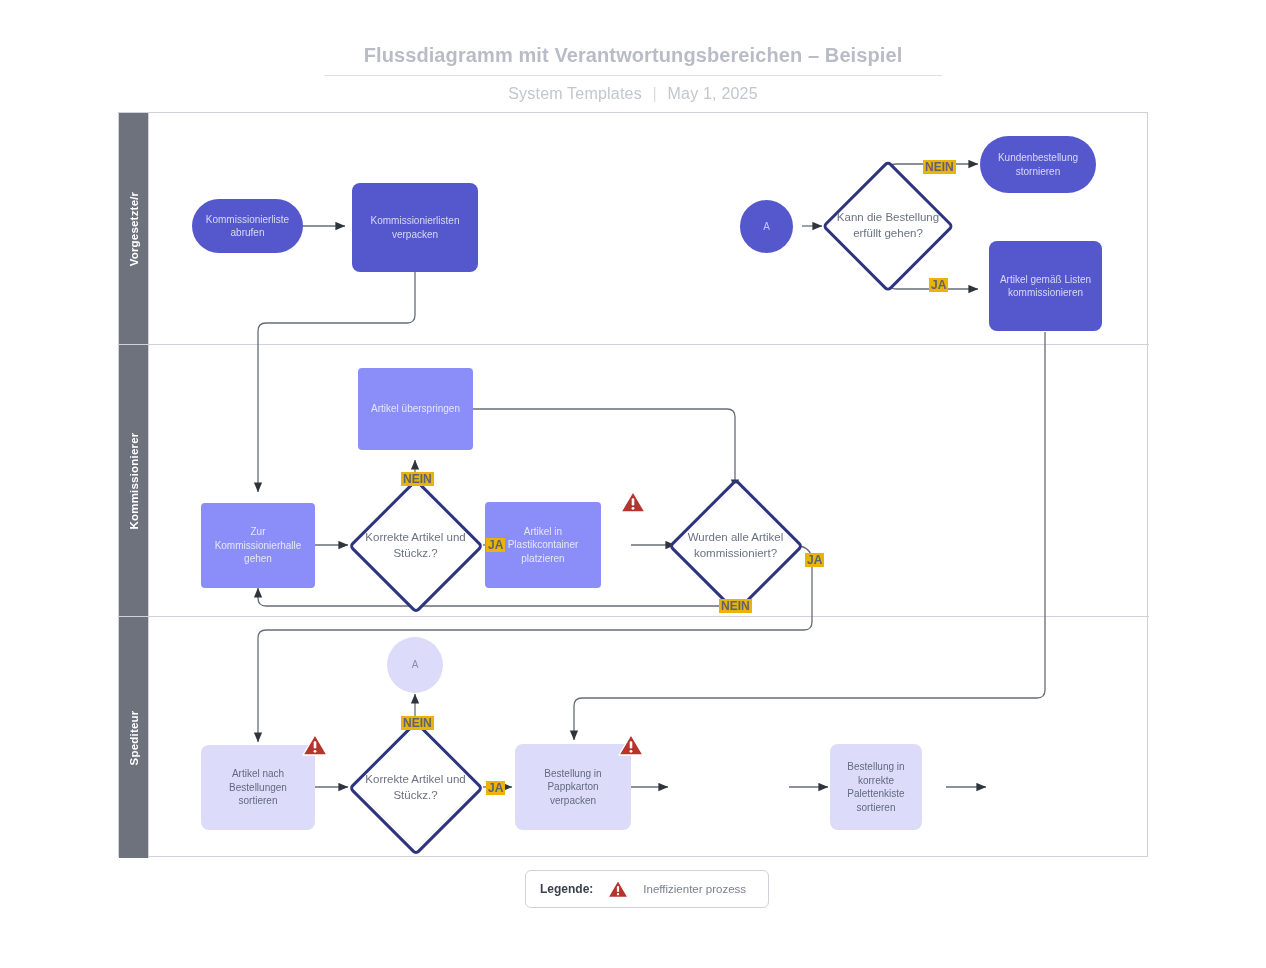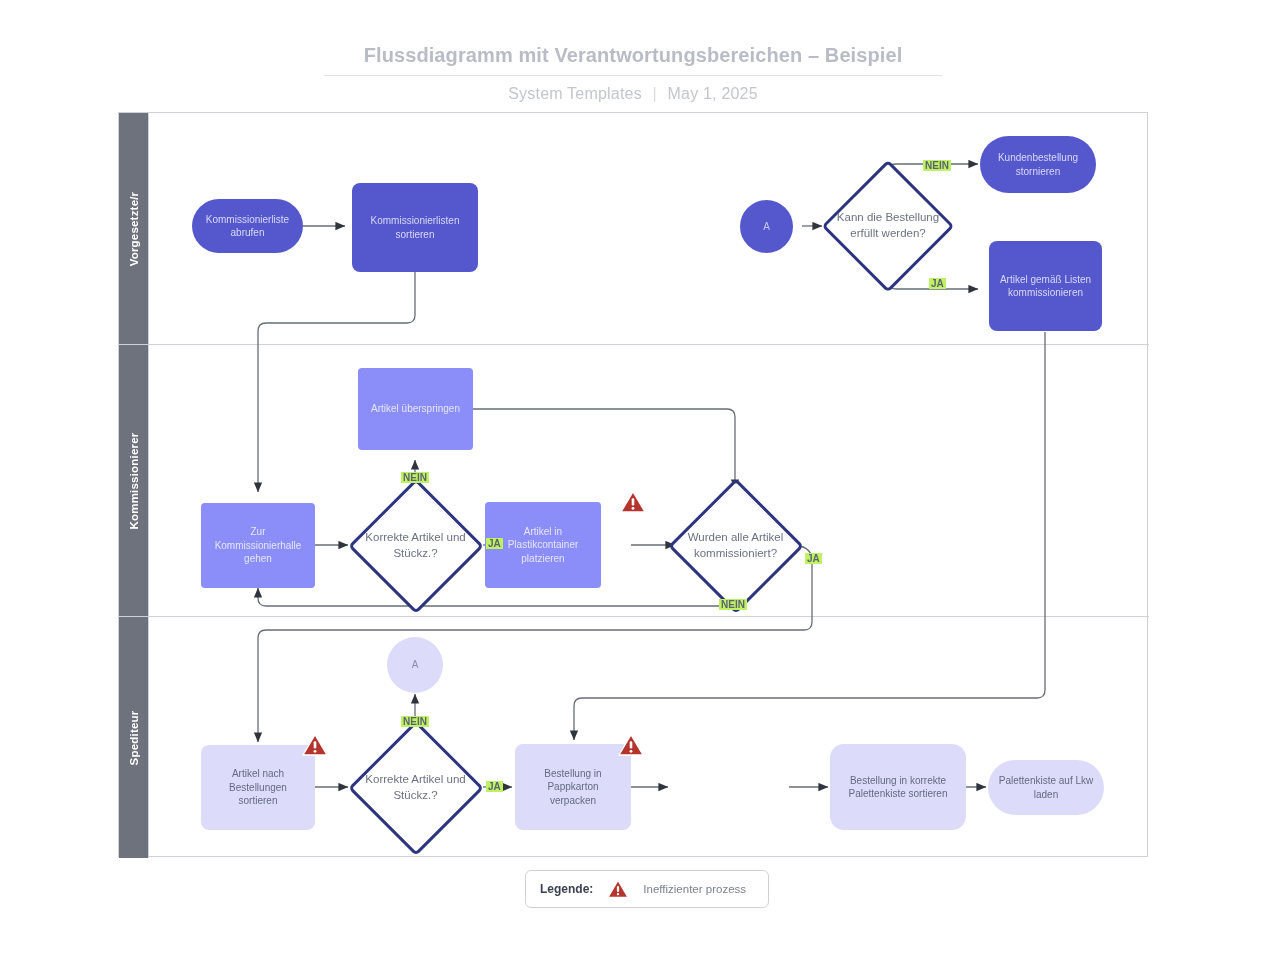--- a/index.html
+++ b/index.html
@@ -104,23 +104,23 @@
   .diamond .dtext {
     position: relative; z-index: 2;
     text-align: center;
     font-size: 11.5px; line-height: 1.35;
     color: #6a7183;
   }
 
   
   .elabel {
     position: absolute;
-    font-size: 10px; font-weight: bold;
+    font-size: 12px; font-weight: bold;
     color: #5d636f;
-    background: #bef264;
+    background: #eab308;
     padding: 0 2px;
     white-space: nowrap;
   }
 
   
   .warn {
     position: absolute;
     width: 26px; height: 24px;
   }
 
@@ -221,30 +221,30 @@
 
       <path d="M946,787 L986,787" marker-end="url(#ah)"></path>
     </g>
   </svg>
 
   <div class="node pill-dark" style="left:192px;top:199px;width:111px;height:54px;">
     <span class="lbl">Kommissionierliste abrufen</span>
   </div>
 
   <div class="node tone-dark" style="left:352px;top:183px;width:126px;height:89px;">
-    <span class="lbl">Kommissionierlisten sortieren</span>
+    <span class="lbl">Kommissionierlisten verpacken</span>
   </div>
 
   <div class="node circ-dark" style="left:740px;top:200px;width:53px;height:53px;">
     <span class="lbl">A</span>
   </div>
 
   <div class="diamond" style="left:822px;top:160px;width:132px;height:132px;">
     <div class="dshape"></div>
-    <div class="dtext">Kann die Bestellung erfüllt werden?</div>
+    <div class="dtext">Kann die Bestellung erfüllt gehen?</div>
   </div>
 
   <div class="node pill-dark" style="left:980px;top:136px;width:116px;height:57px;">
     <span class="lbl">Kundenbestellung stornieren</span>
   </div>
 
   <div class="node tone-dark" style="left:989px;top:241px;width:113px;height:90px;">
     <span class="lbl">Artikel gemäß Listen kommissionieren</span>
   </div>
 
@@ -281,27 +281,24 @@
   <div class="diamond" style="left:348px;top:720px;width:135px;height:135px;">
     <div class="dshape"></div>
     <div class="dtext">Korrekte Artikel und Stückz.?</div>
   </div>
 
   <div class="node tone-light" style="left:515px;top:744px;width:116px;height:86px;">
     <span class="lbl">Bestellung in Pappkarton verpacken</span>
   </div>
 
 
-  <div class="node tone-light" style="left:830px;top:744px;width:136px;height:86px;border-radius:14px;">
+  <div class="node tone-light" style="left:830px;top:744px;width:92px;height:86px;">
     <span class="lbl">Bestellung in korrekte Palettenkiste sortieren</span>
   </div>
 
-  <div class="node pill-light" style="left:988px;top:760px;width:116px;height:55px;">
-    <span class="lbl">Palettenkiste auf Lkw laden</span>
-  </div>
 
   <div class="elabel" style="left:923px;top:160px;">NEIN</div>
   <div class="elabel" style="left:929px;top:278px;">JA</div>
   <div class="elabel" style="left:401px;top:472px;">NEIN</div>
   <div class="elabel" style="left:486px;top:538px;">JA</div>
   <div class="elabel" style="left:719px;top:599px;">NEIN</div>
   <div class="elabel" style="left:805px;top:553px;">JA</div>
   <div class="elabel" style="left:401px;top:716px;">NEIN</div>
   <div class="elabel" style="left:486px;top:781px;">JA</div>
 

